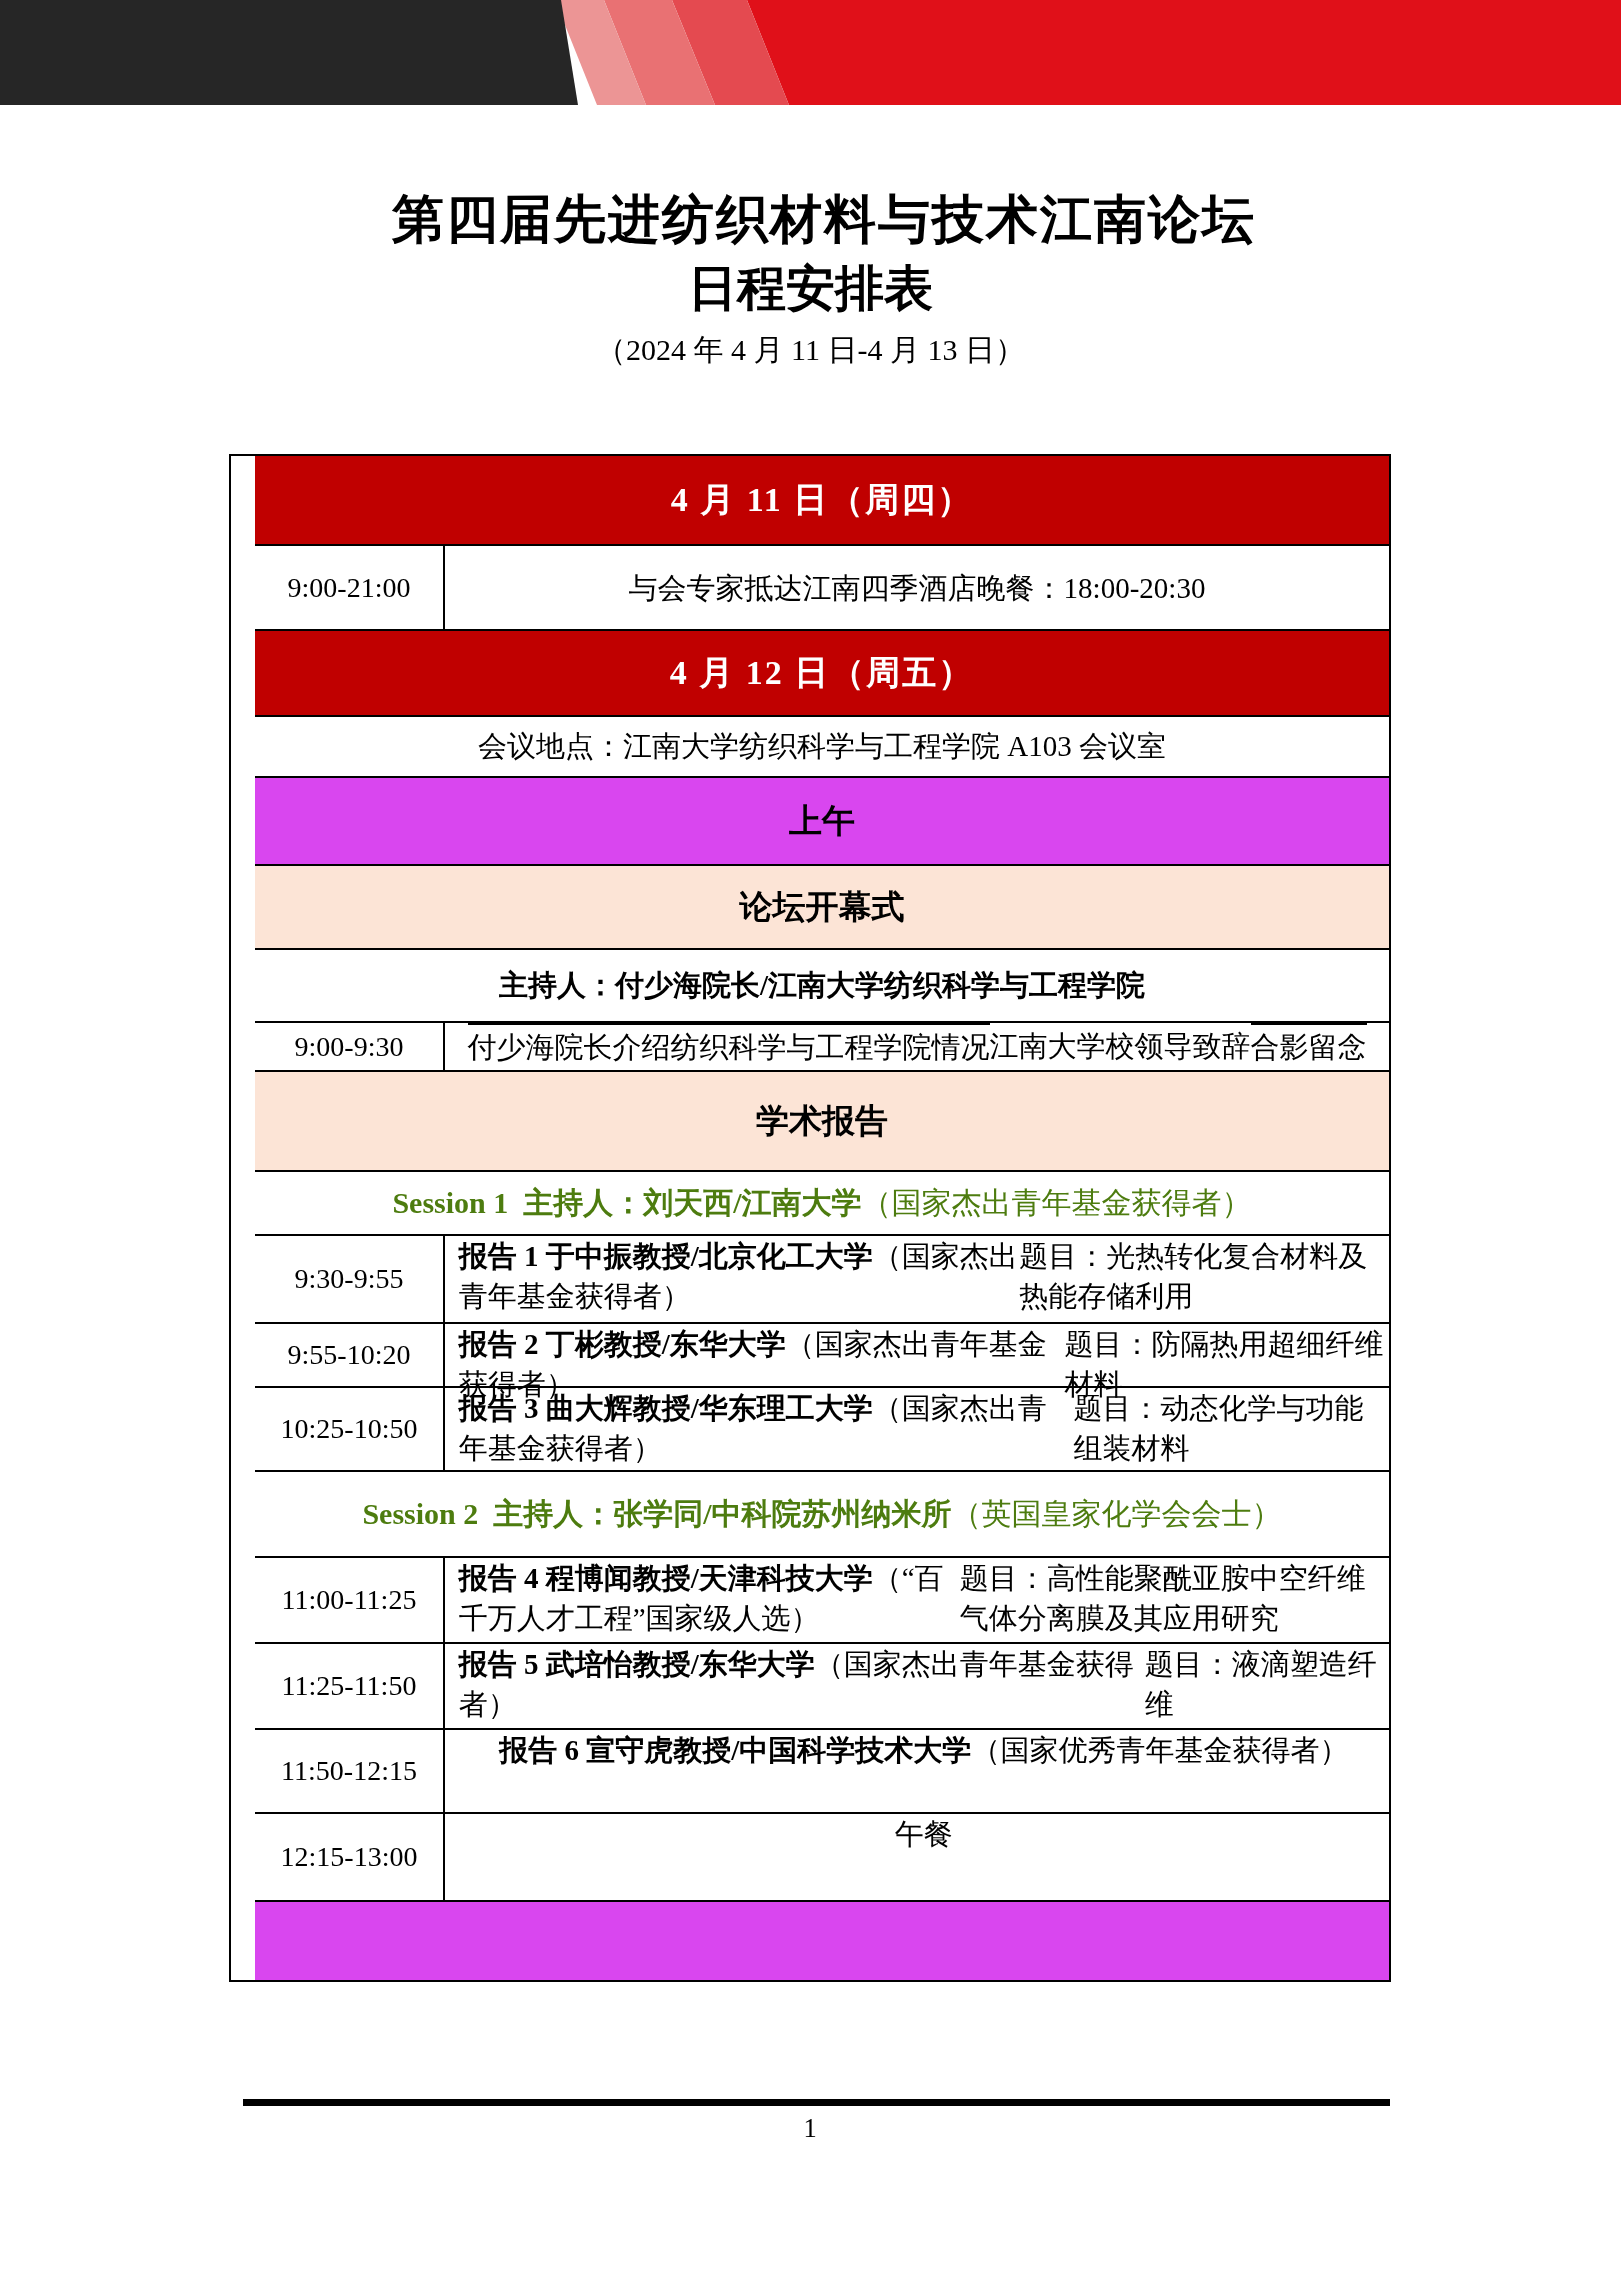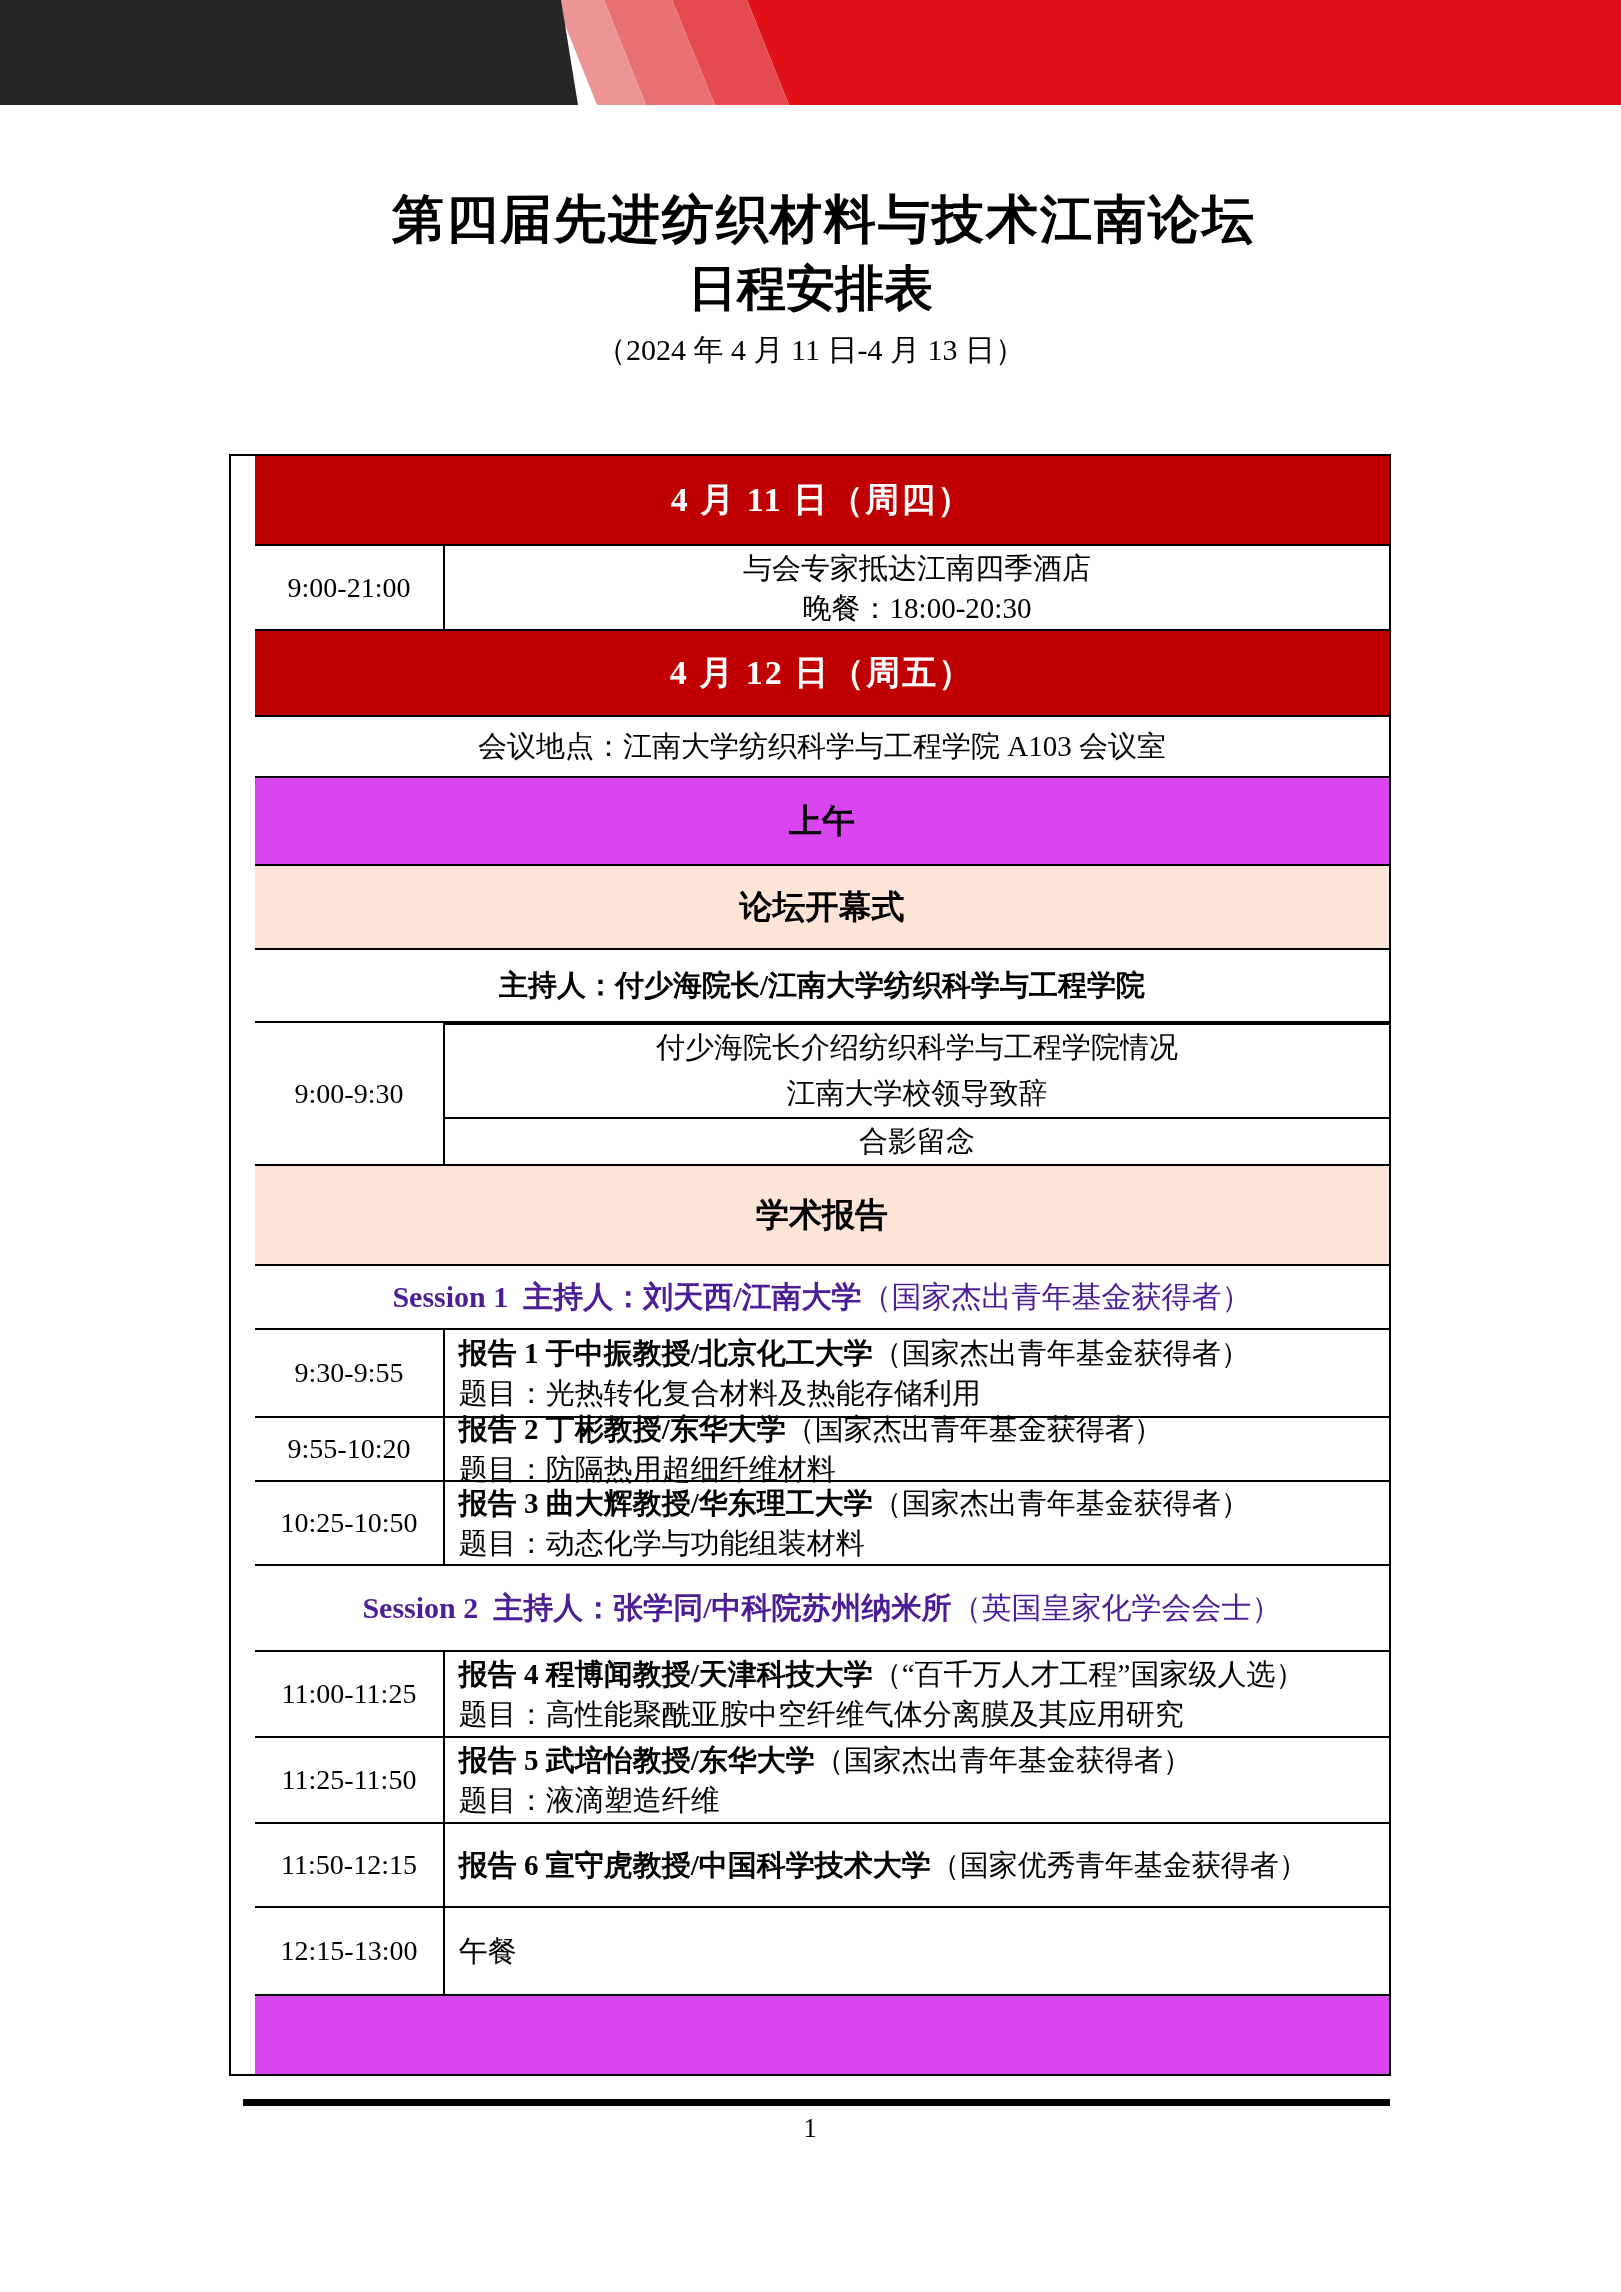--- a/index.html
+++ b/index.html
@@ -31,29 +31,29 @@
   .red-row{background:#C00000;color:#fff;font-weight:bold;font-size:34px;
            align-items:center;justify-content:center;letter-spacing:2px;}
   .full-center{align-items:center;justify-content:center;text-align:center;}
   .peach-dark{background:#d946ef;}
   .peach-light{background:#FCE4D6;}
   .bigbold{font-weight:bold;font-size:33px;}
   .hostline{font-weight:bold;font-size:29px;}
   .plain30{font-size:29px;}
   .time{flex:0 0 190px;width:190px;border-right:2px solid #000;display:flex;
         align-items:center;justify-content:center;font-size:28px;box-sizing:border-box;}
-  .content{flex:1;display:flex;flex-direction:column;justify-content:center;box-sizing:border-box;font-family:Liberation Serif, serif;}
+  .content{flex:1;display:flex;flex-direction:row;justify-content:center;box-sizing:border-box;font-family:Liberation Serif, serif;}
   .content.center{align-items:center;text-align:center;}
   .content.left{padding-left:13.7px;align-items:flex-start;text-align:left;}
   .line{line-height:40px;font-size:29px;}
   .speaker{font-weight:bold;}
   .group-item{height:47px;display:flex;align-items:center;justify-content:center;
               font-size:29px;border-top:2px solid #000;box-sizing:border-box;}
   .group-item.gfirst{border-top:none;}
-  .session-row{color:#4c1d95;font-size:30px;align-items:center;justify-content:center;text-align:center;}
+  .session-row{color:#4d7c0f;font-size:30px;align-items:center;justify-content:center;text-align:center;}
   .session-row .sname{font-weight:bold;}
   .session-row .shost{font-weight:bold;}
   
   .h90{height:88px}.h88{height:86px}.h87{height:85px}.h86{height:84px}.h85{height:64px}
   .h82{height:80px}.h70{height:73px}.h65{height:64px}.h62{height:61px}.h102{height:100px}
 
   
   .footrule{position:absolute;top:2099px;left:243px;width:1147px;height:6.9px;background:#000;}
   .pageno{position:absolute;top:2113px;left:229px;width:1162px;text-align:center;font-size:26.5px;}
 </style>

